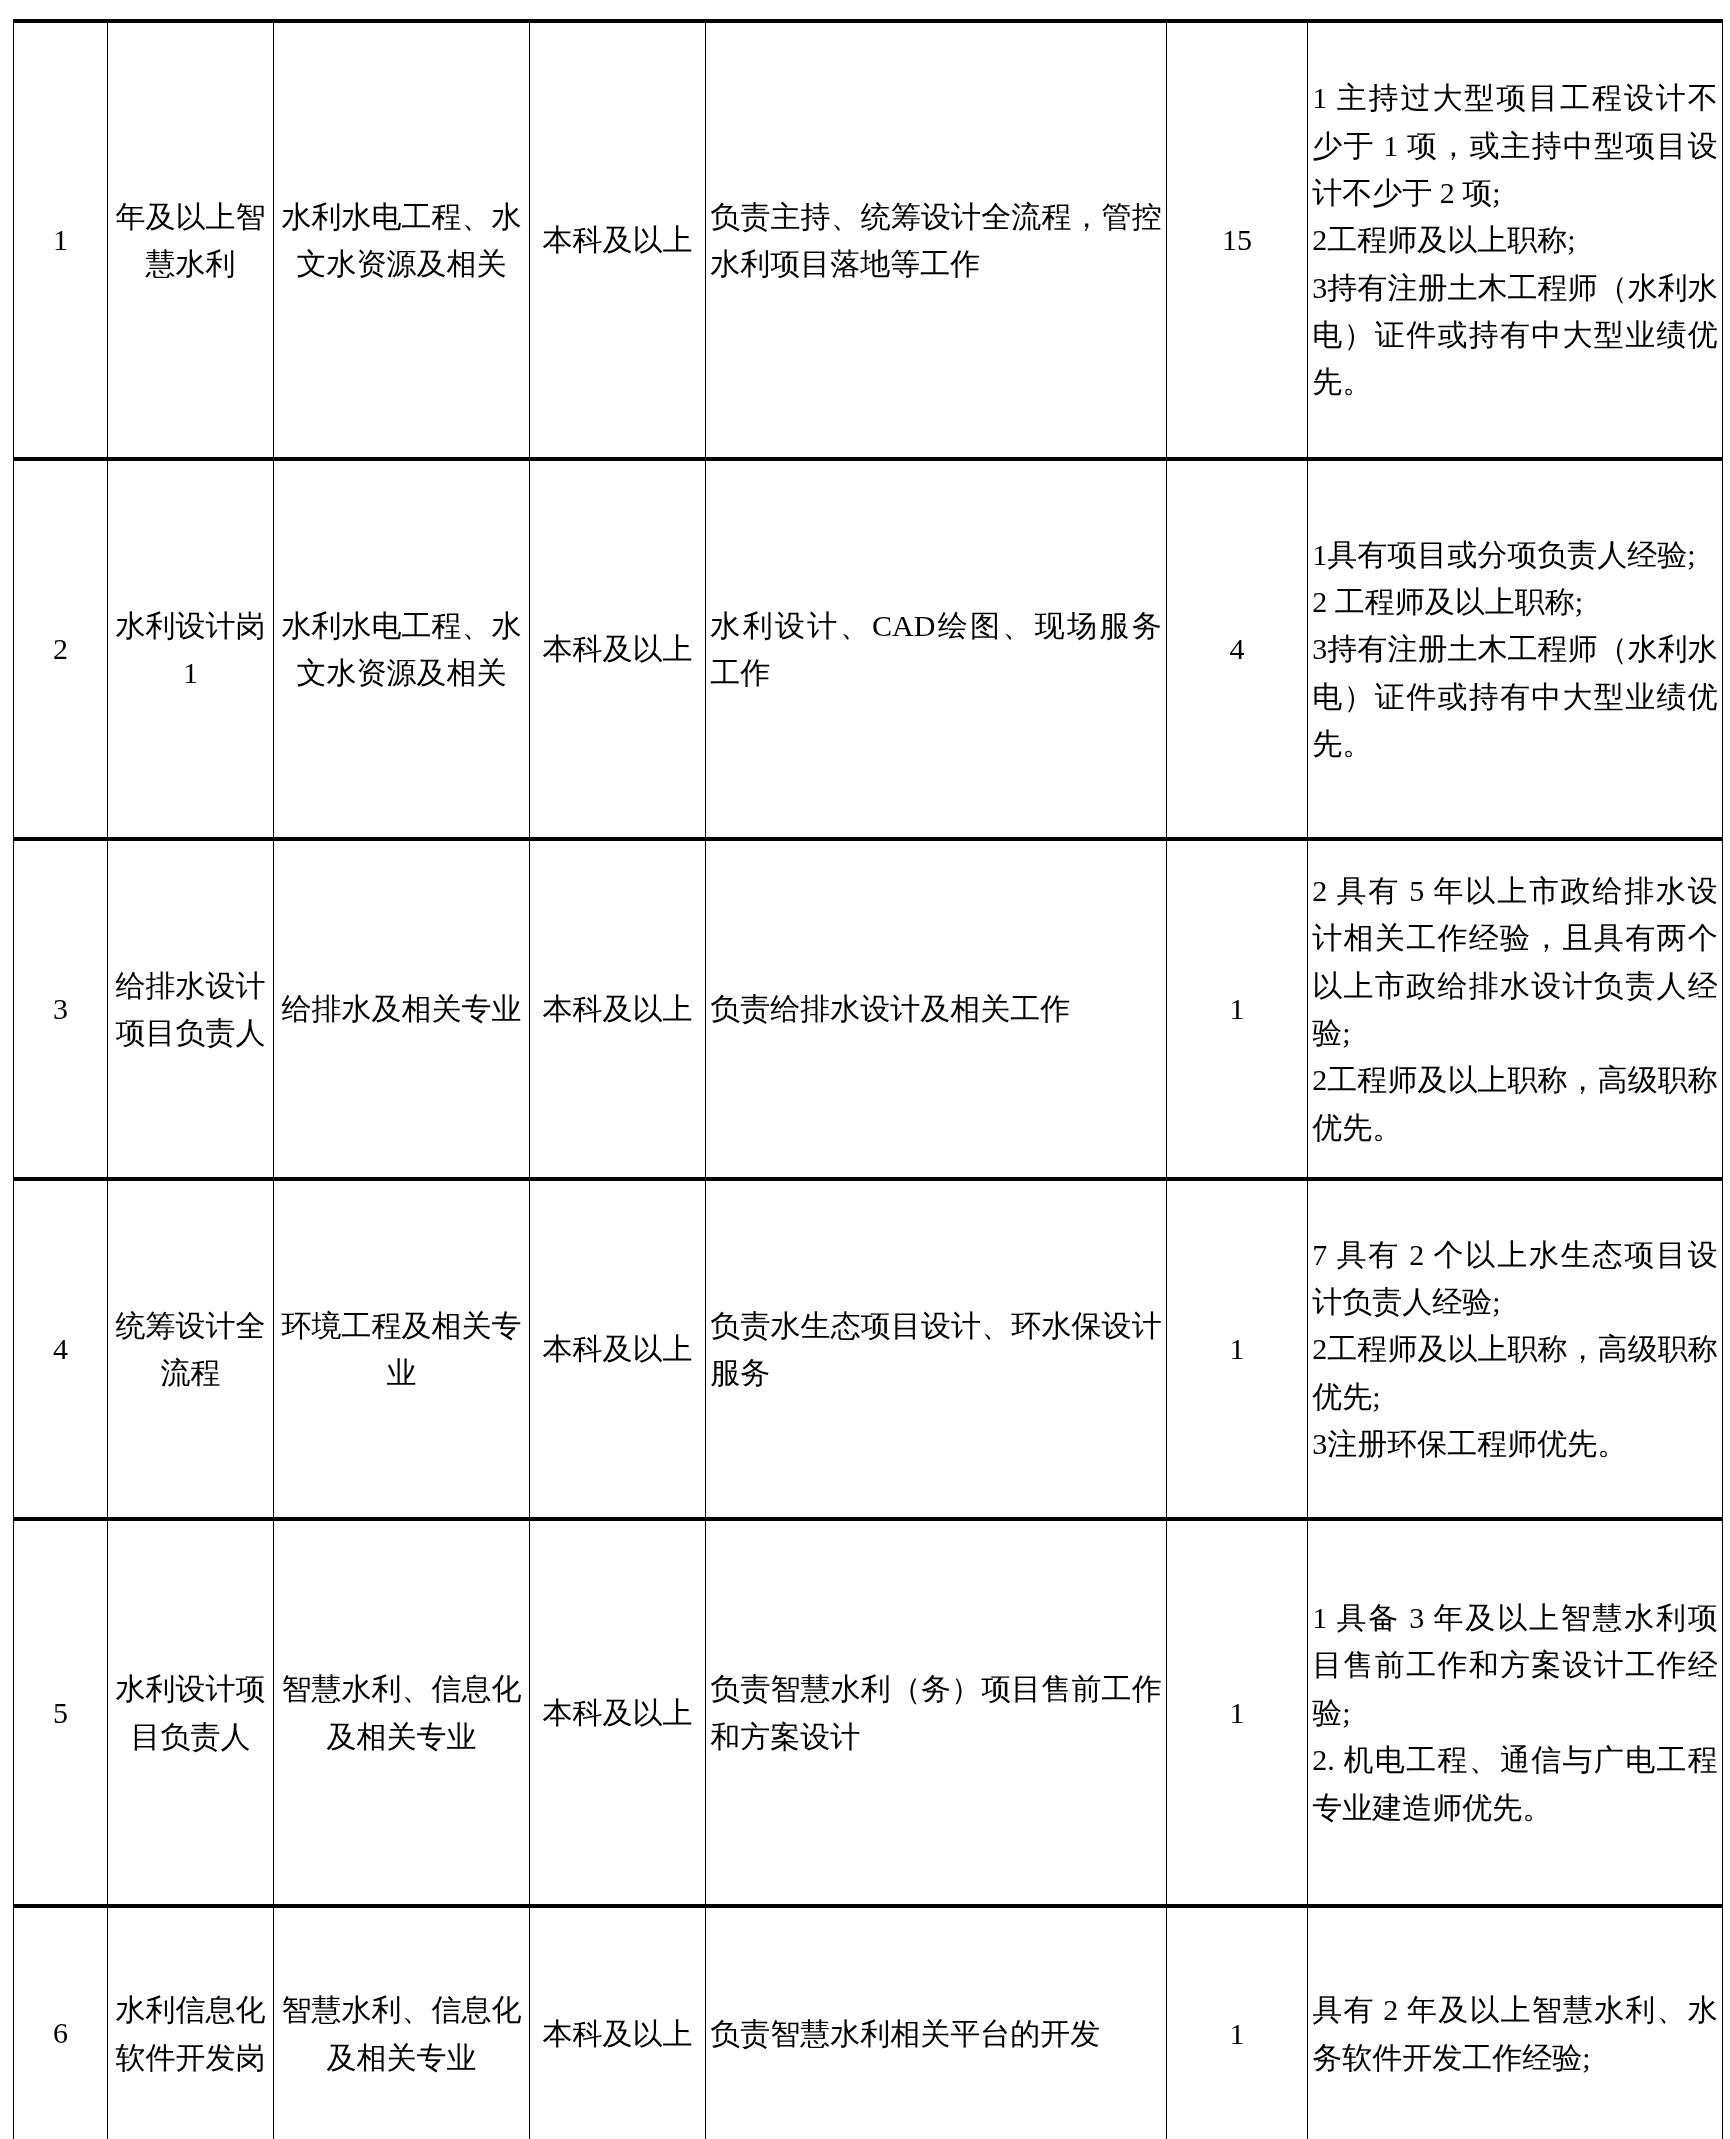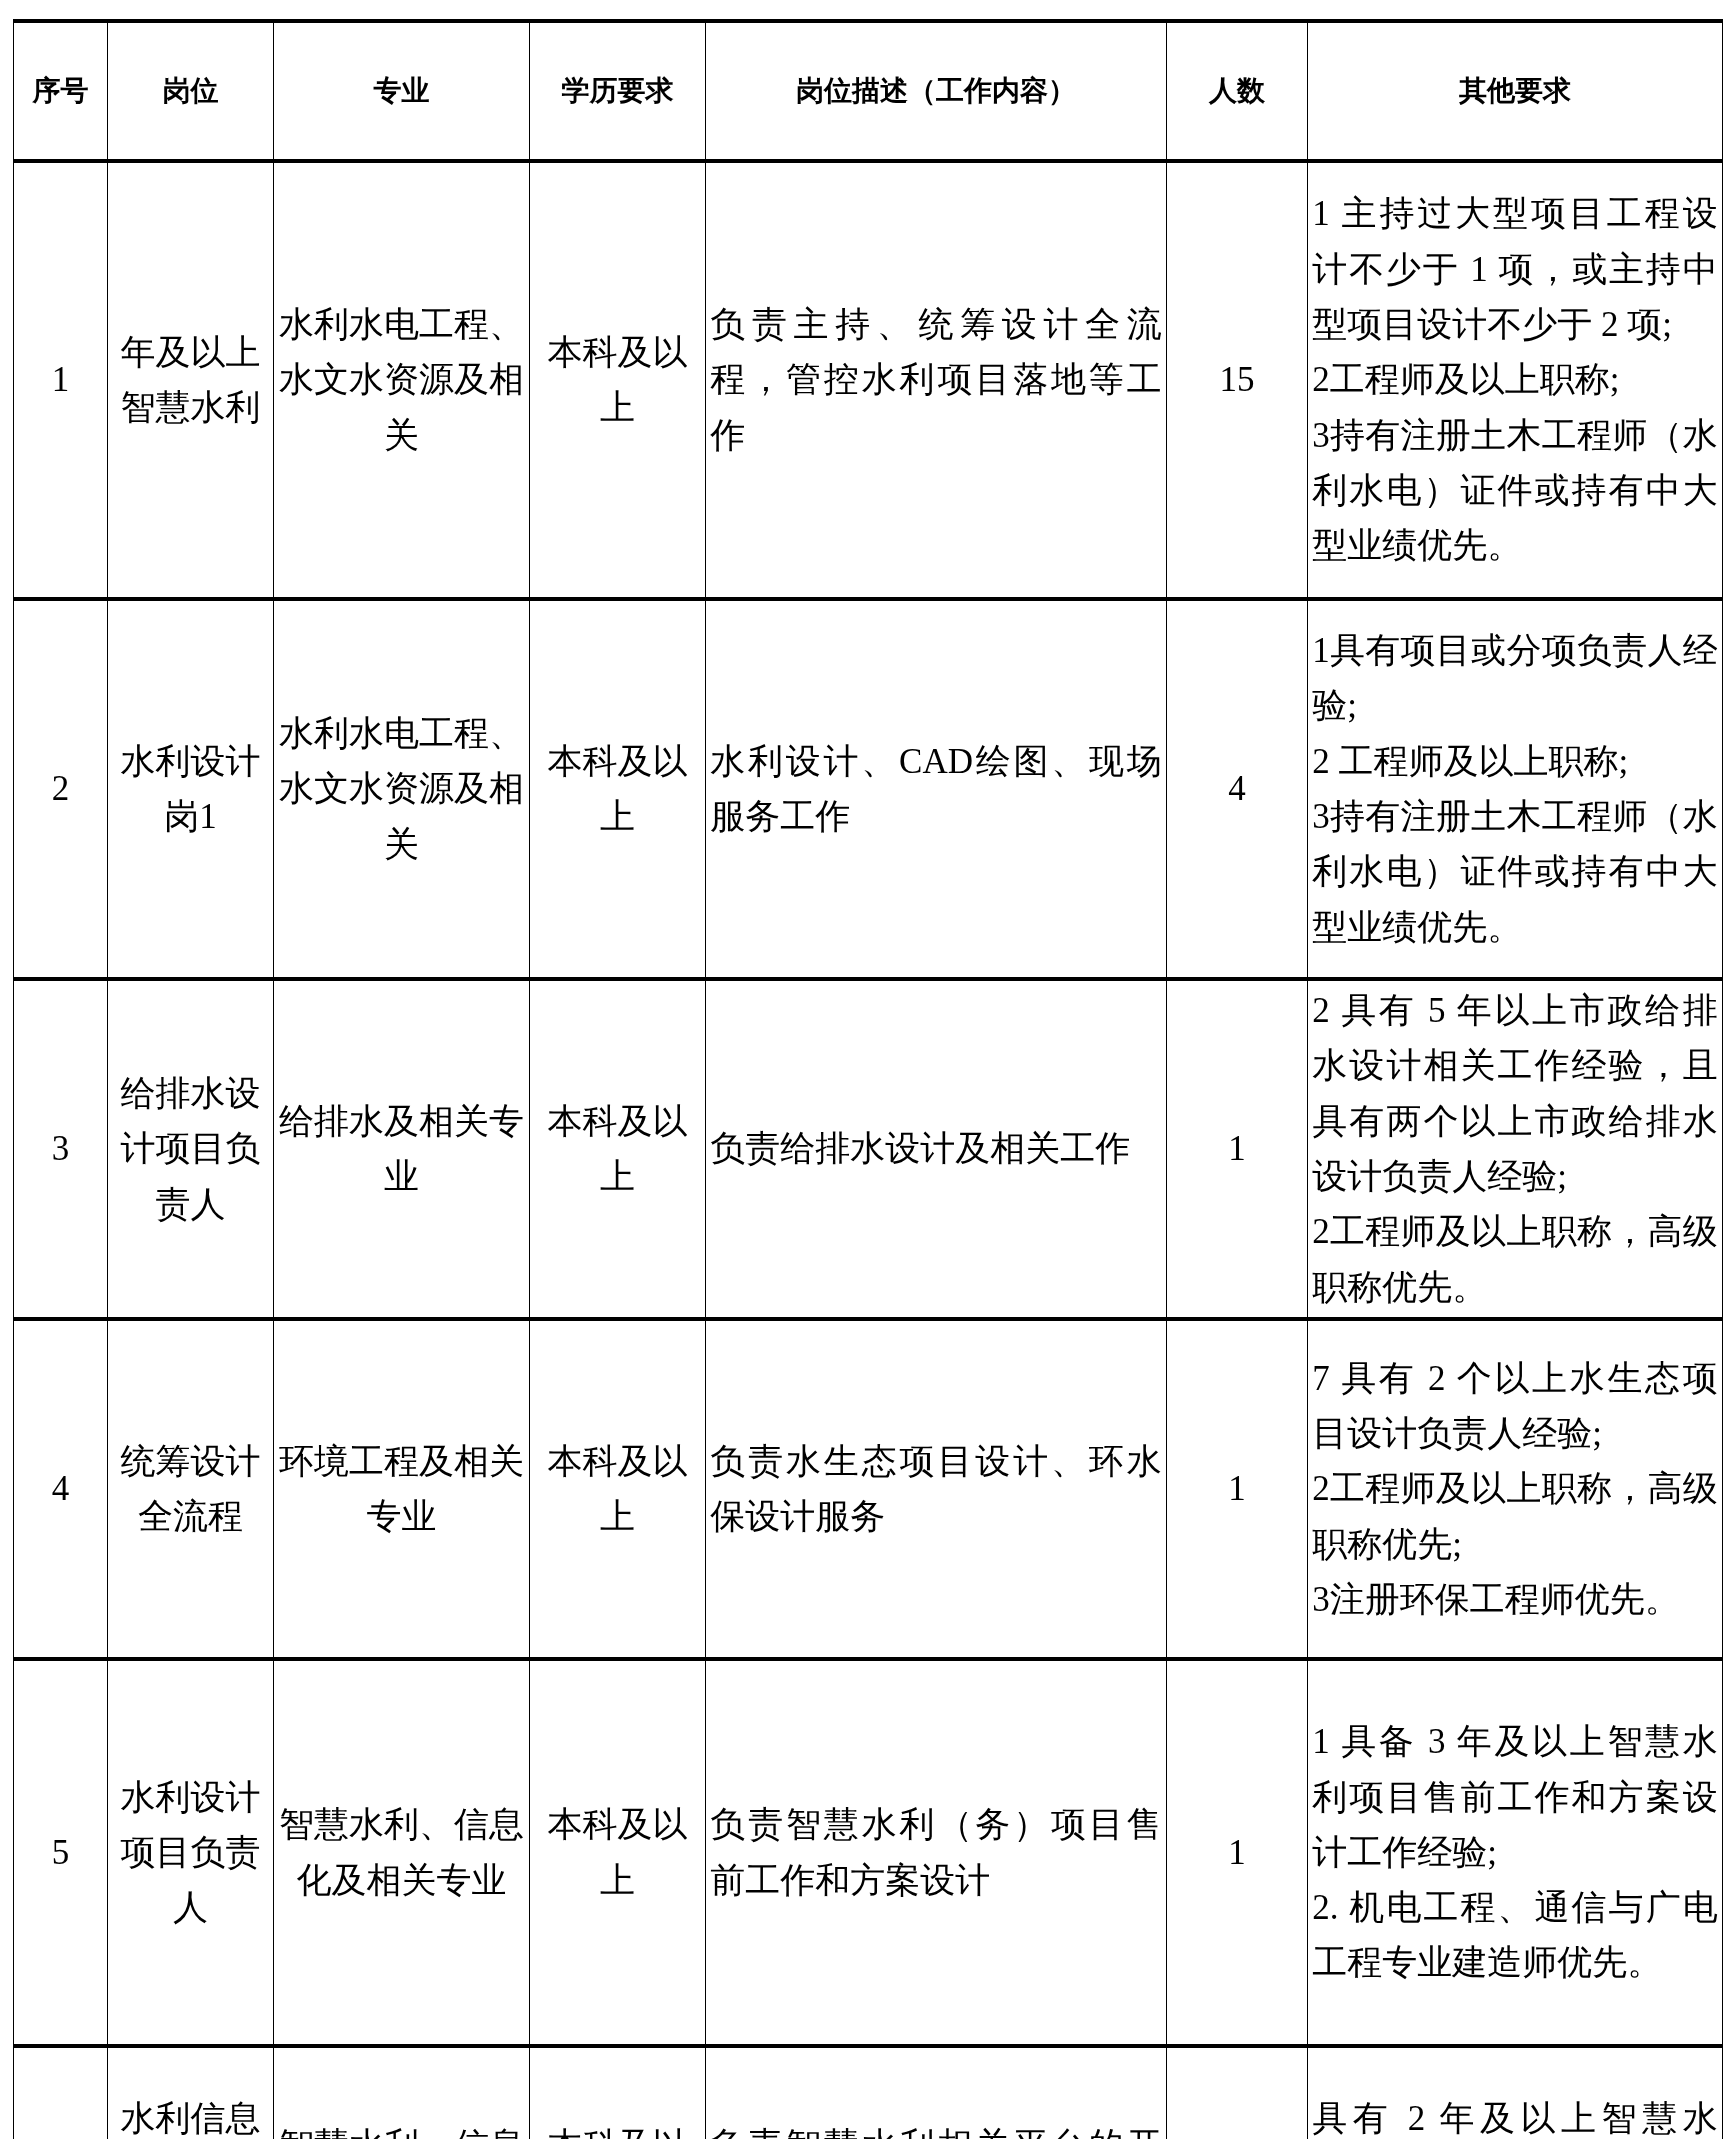--- a/index.html
+++ b/index.html
@@ -21,21 +21,21 @@
     border-collapse: collapse;
     table-layout: fixed;
     width: 1709px;
   }
   table.recruit td, table.recruit th {
     border-left: 1.3px solid #000;
     border-right: 1.3px solid #000;
     border-top: 4.3px solid #000;
     border-bottom: 4.3px solid #000;
     vertical-align: middle;
-    font-size: 35px;
+    font-size: 30px;
     line-height: 1.58;
     overflow: hidden;
     box-sizing: border-box;
     padding: 0 4.3px;
   }
   table.recruit th {
     font-weight: bold;
     font-size: 28px;
     text-align: center;
   }
@@ -58,29 +58,20 @@
       <col style="width:94px">
       <col style="width:166px">
       <col style="width:256px">
       <col style="width:176px">
       <col style="width:461px">
       <col style="width:141px">
       <col style="width:415px">
     </colgroup>
 
     <tbody>
-        <tr style="height:140px">
-      <th>序号</th>
-      <th>岗位</th>
-      <th>专业</th>
-      <th>学历要求</th>
-      <th>岗位描述（工作内容）</th>
-      <th>人数</th>
-      <th>其他要求</th>
-    </tr>
 
     <tr style="height:438px">
       <td class="c-center">1</td>
       <td class="c-center">年及以上智慧水利</td>
       <td class="c-center">水利水电工程、水文水资源及相关</td>
       <td class="c-center">本科及以上</td>
       <td class="c-just">负责主持、统筹设计全流程，管控水利项目落地等工作</td>
       <td class="c-center">15</td>
       <td class="c-just">1 主持过大型项目工程设计不少于 1 项，或主持中型项目设计不少于 2 项;
 2工程师及以上职称;

